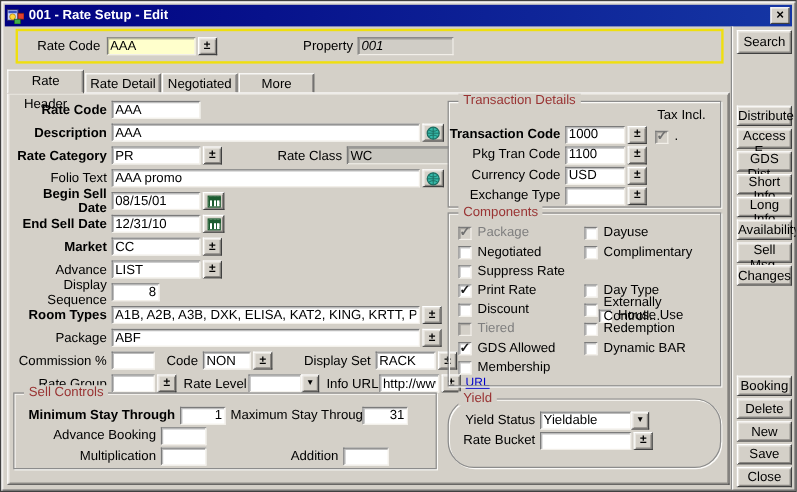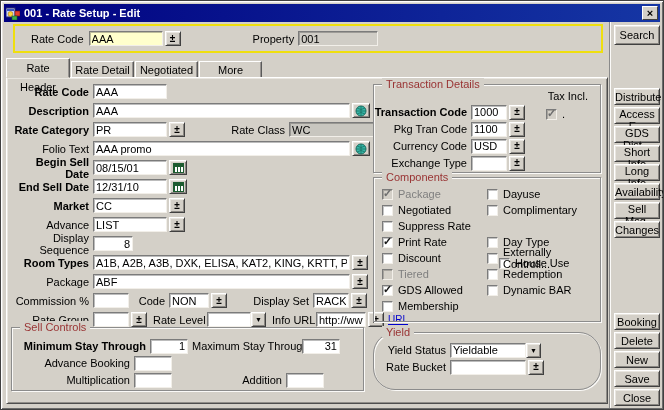--- a/index.html
+++ b/index.html
@@ -34,22 +34,22 @@
   .carr{width:15px;height:15px;font-size:7px;line-height:13px;text-align:center;}
   .gbtn,.calbtn{width:18px;height:15px;margin-left:2px;display:inline-flex;align-items:center;justify-content:center;}
   .cal{width:11px;height:10px;background:
       linear-gradient(#1c5c30,#1c5c30) 0 0/11px 3px no-repeat,
       repeating-linear-gradient(90deg,#1c5c30 0 1px,#fff 1px 3px),
       repeating-linear-gradient(#1c5c30 0 1px,#fff 1px 3px);
       border:1px solid #1c5c30;}
   .frow{position:absolute;display:flex;align-items:center;height:17px;}
   .flbl{width:80px;text-align:right;margin-right:4px;flex:none;}
   .w74{width:74px;} .w257{width:257px;overflow:hidden;white-space:nowrap;} .w40{width:40px;}
-  .w36{width:36px;} .w58{width:36px;} .w38{width:38px;} .w50{width:50px;} .w44{width:44px;}
-  .w76{width:76px;} .w86{width:86px;} .w80{width:80px;}
+  .w36{width:36px;} .w58{width:50px;} .w38{width:38px;} .w50{width:50px;} .w44{width:44px;}
+  .w76{width:76px;} .w86{width:86px;} .w80{width:80px;font-style:italic;}
   
   .tabs{position:absolute;left:5px;top:57px;height:20px;display:flex;align-items:flex-end;}
   .tab{height:17px;width:63px;text-align:center;line-height:16px;background:#d4d0c8;
     border:1px solid;border-color:#fff #5a5a5a #d4d0c8 #fff;box-shadow:inset -1px 0 0 #979390;margin-right:1px;}
   .tab.active{height:20px;width:64px;line-height:19px;position:relative;z-index:3;
     border-color:#fff #5a5a5a #d4d0c8 #fff;}
   
   .panel{position:absolute;left:5px;top:76px;width:602px;height:327px;background:#d4d0c8;
     border:1px solid;border-color:#fff #4e4e4e #4e4e4e #fff;box-shadow:inset 1px 1px 0 #e9e6e0, inset -1px -1px 0 #908d88;z-index:2;}
   

